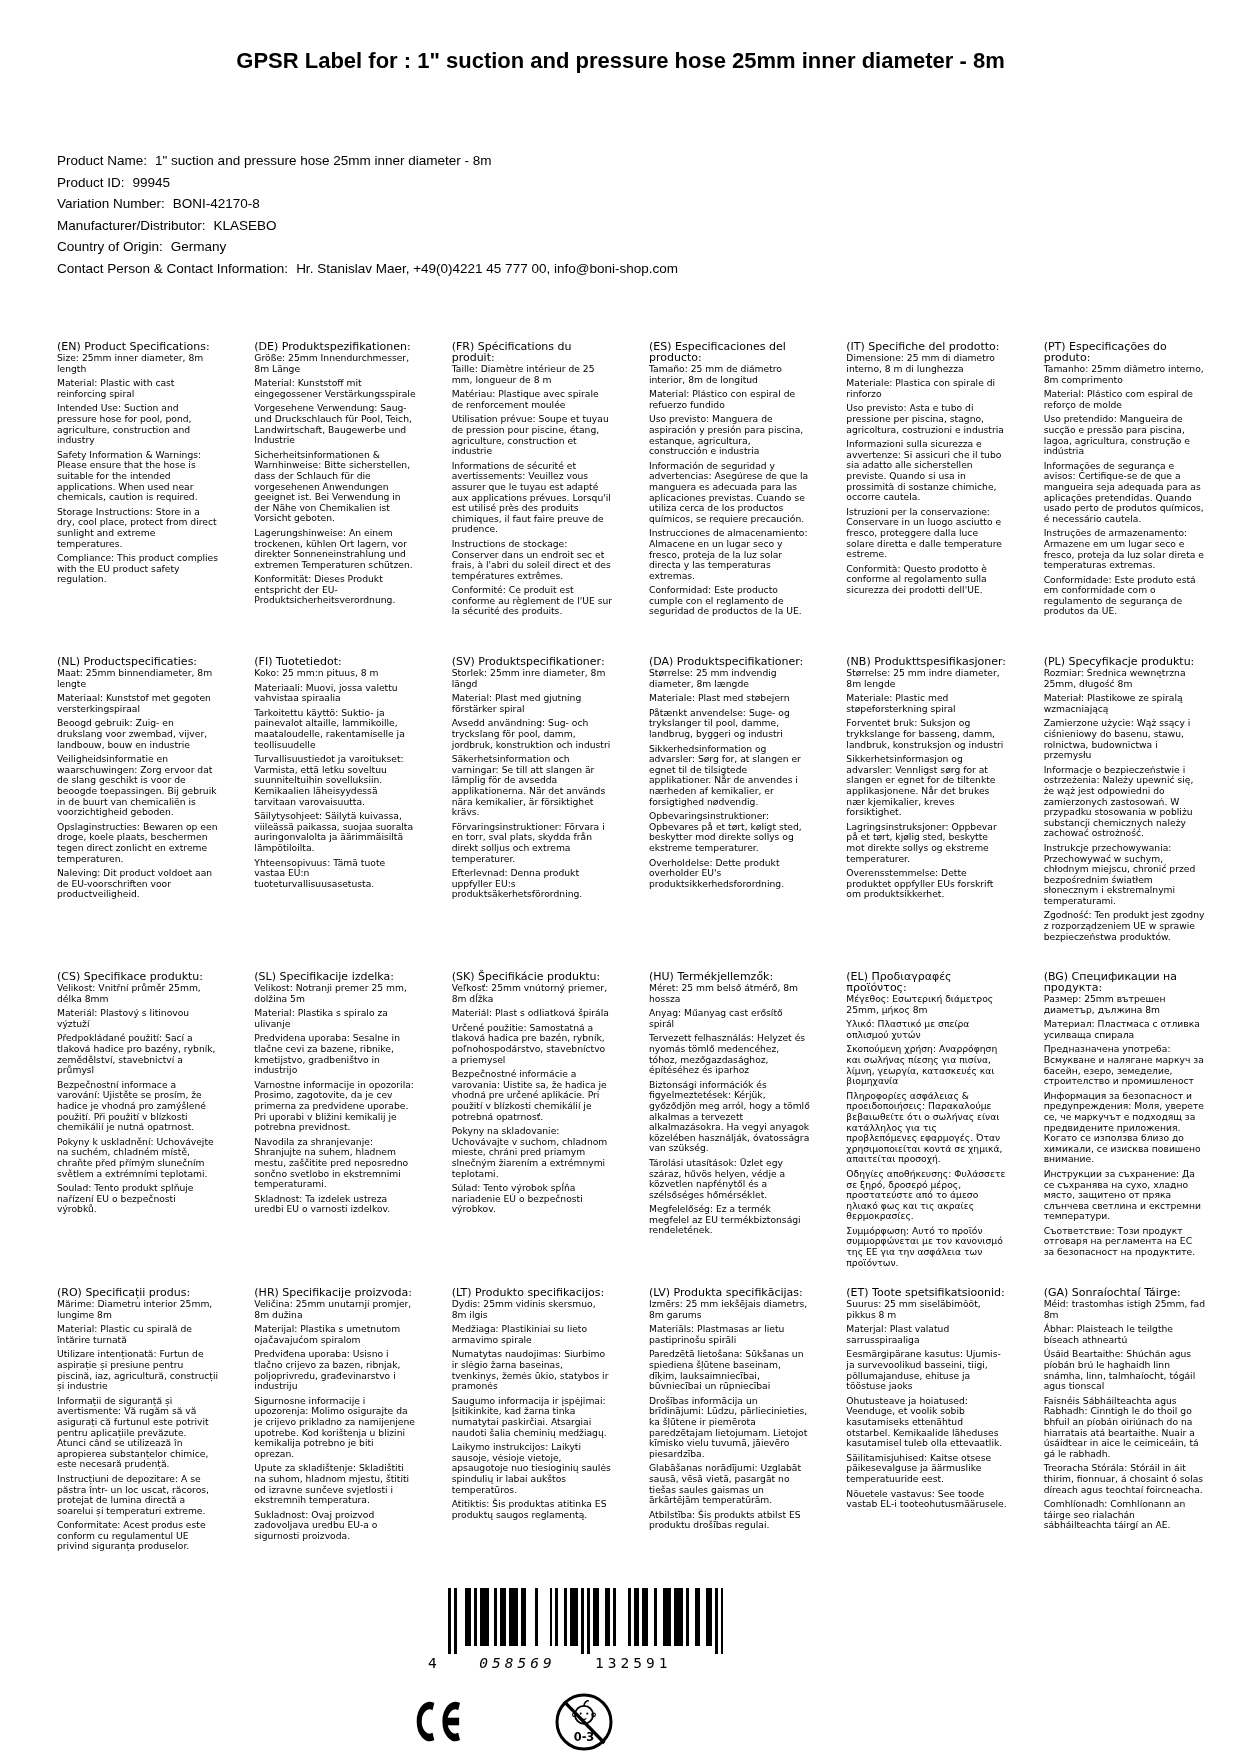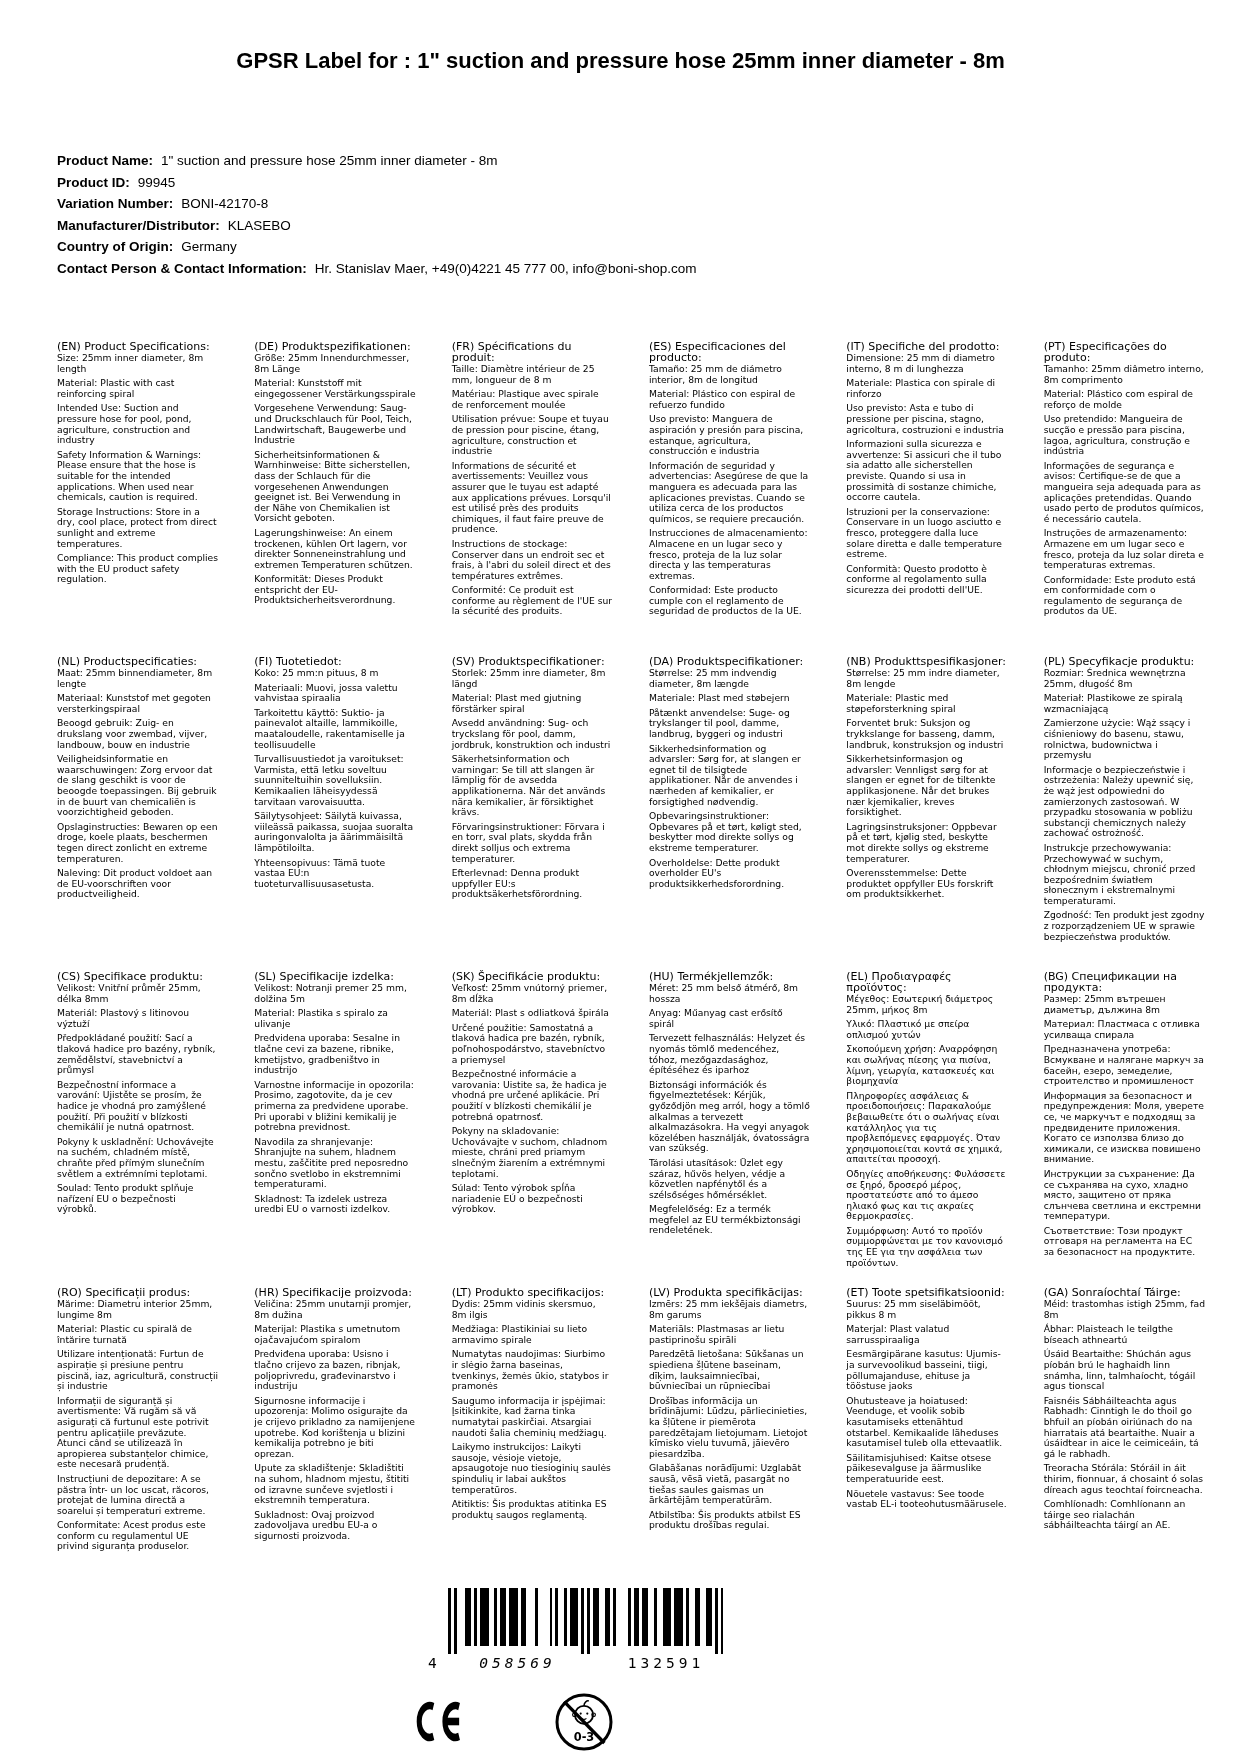--- a/index.html
+++ b/index.html
@@ -6,39 +6,39 @@
   html,body { background:#ffffff; }
   body { width:1241px; height:1754px; font-family:"DejaVu Sans", sans-serif; color:#000; }
   .page { position:relative; width:1241px; height:1754px; background:#fff; overflow:hidden; }
 
   .title { position:absolute; top:46px; left:95px; right:95px; text-align:center;
            font-family:"Liberation Sans", sans-serif; font-weight:bold; font-size:22px; line-height:30px; }
 
   .product-info { position:absolute; top:150px; left:57px; right:57px;
                   font-family:"Liberation Sans", sans-serif; font-size:13.5px; line-height:21.5px; }
   .pi-row { white-space:nowrap; }
-  .pi-label { font-weight:bold; margin-right:8px; }
+  .pi-label { font-weight:normal; margin-right:8px; }
 
   .specs-grid { position:absolute; top:341px; left:57px; width:1148px;
                 display:grid; grid-template-columns:repeat(6, 1fr); column-gap:36px;
                 grid-template-rows:315px 315px 316px auto; align-items:start; }
   .spec-block { font-size:9.2px; line-height:10.6px; }
   .spec-heading { font-weight:normal; font-size:11px; line-height:11px; margin-bottom:1px; }
   .spec-para { margin-bottom:4px; }
 
   .barcode { position:absolute; left:448px; top:1588px; width:276px; }
   .bars { position:relative; height:66px; }
   .bar { position:absolute; top:0; height:58px; background:#000; }
   .bar.guard { height:66px; }
   .bdigits { position:relative; height:18px; margin-top:1px;
              font-family:"DejaVu Sans Mono", monospace; font-size:14.5px; }
   .bdigits span { position:absolute; top:0; }
   .bd-first { left:-20px; }
   .bd-g1 { left:9px;  width:121px; text-align:center; letter-spacing:4px;font-style:italic; }
-  .bd-g2 { left:157px; width:122px; text-align:center; letter-spacing:4px; }
+  .bd-g2 { left:147px; width:122px; text-align:left; letter-spacing:4px; }
 
   .ce-wrap  { position:absolute; left:416px; top:1698px; }
   .age-wrap { position:absolute; left:554px; top:1692px; }
 </style>
 </head>
 <body>
 
 <div class="page">
 
   <h1 class="title">GPSR Label for : 1" suction and pressure hose 25mm inner diameter - 8m</h1>

